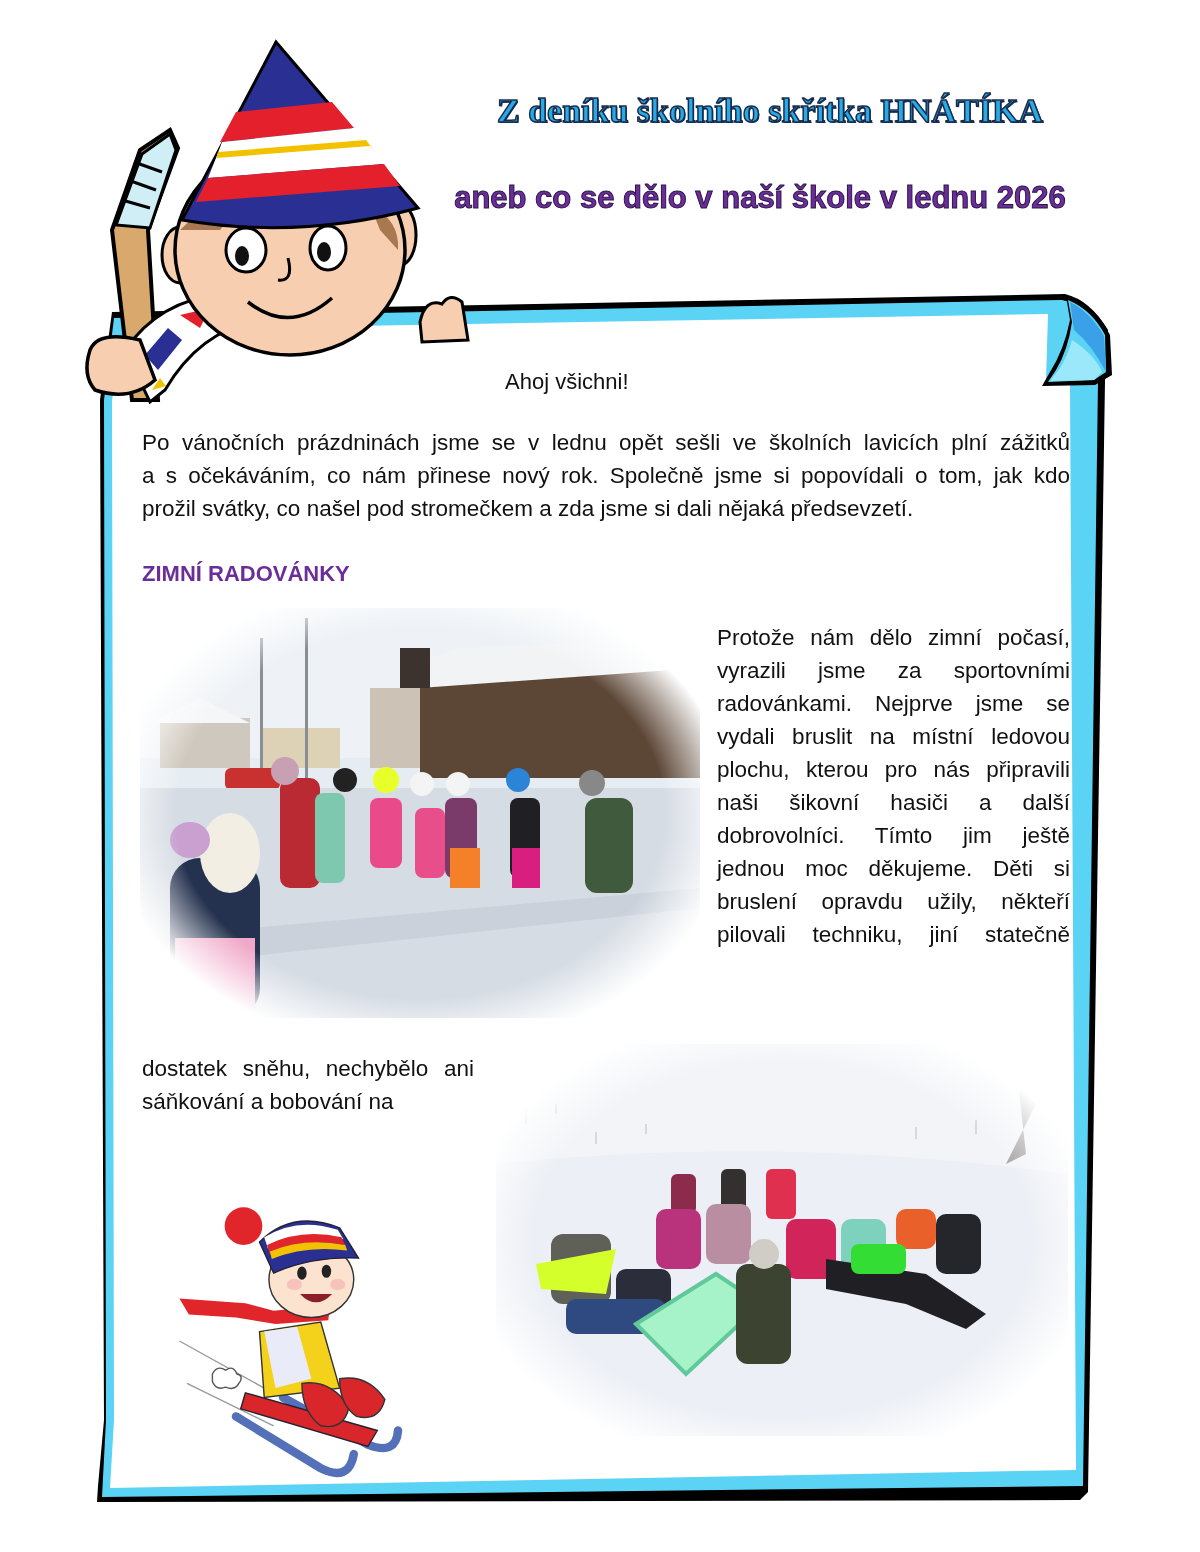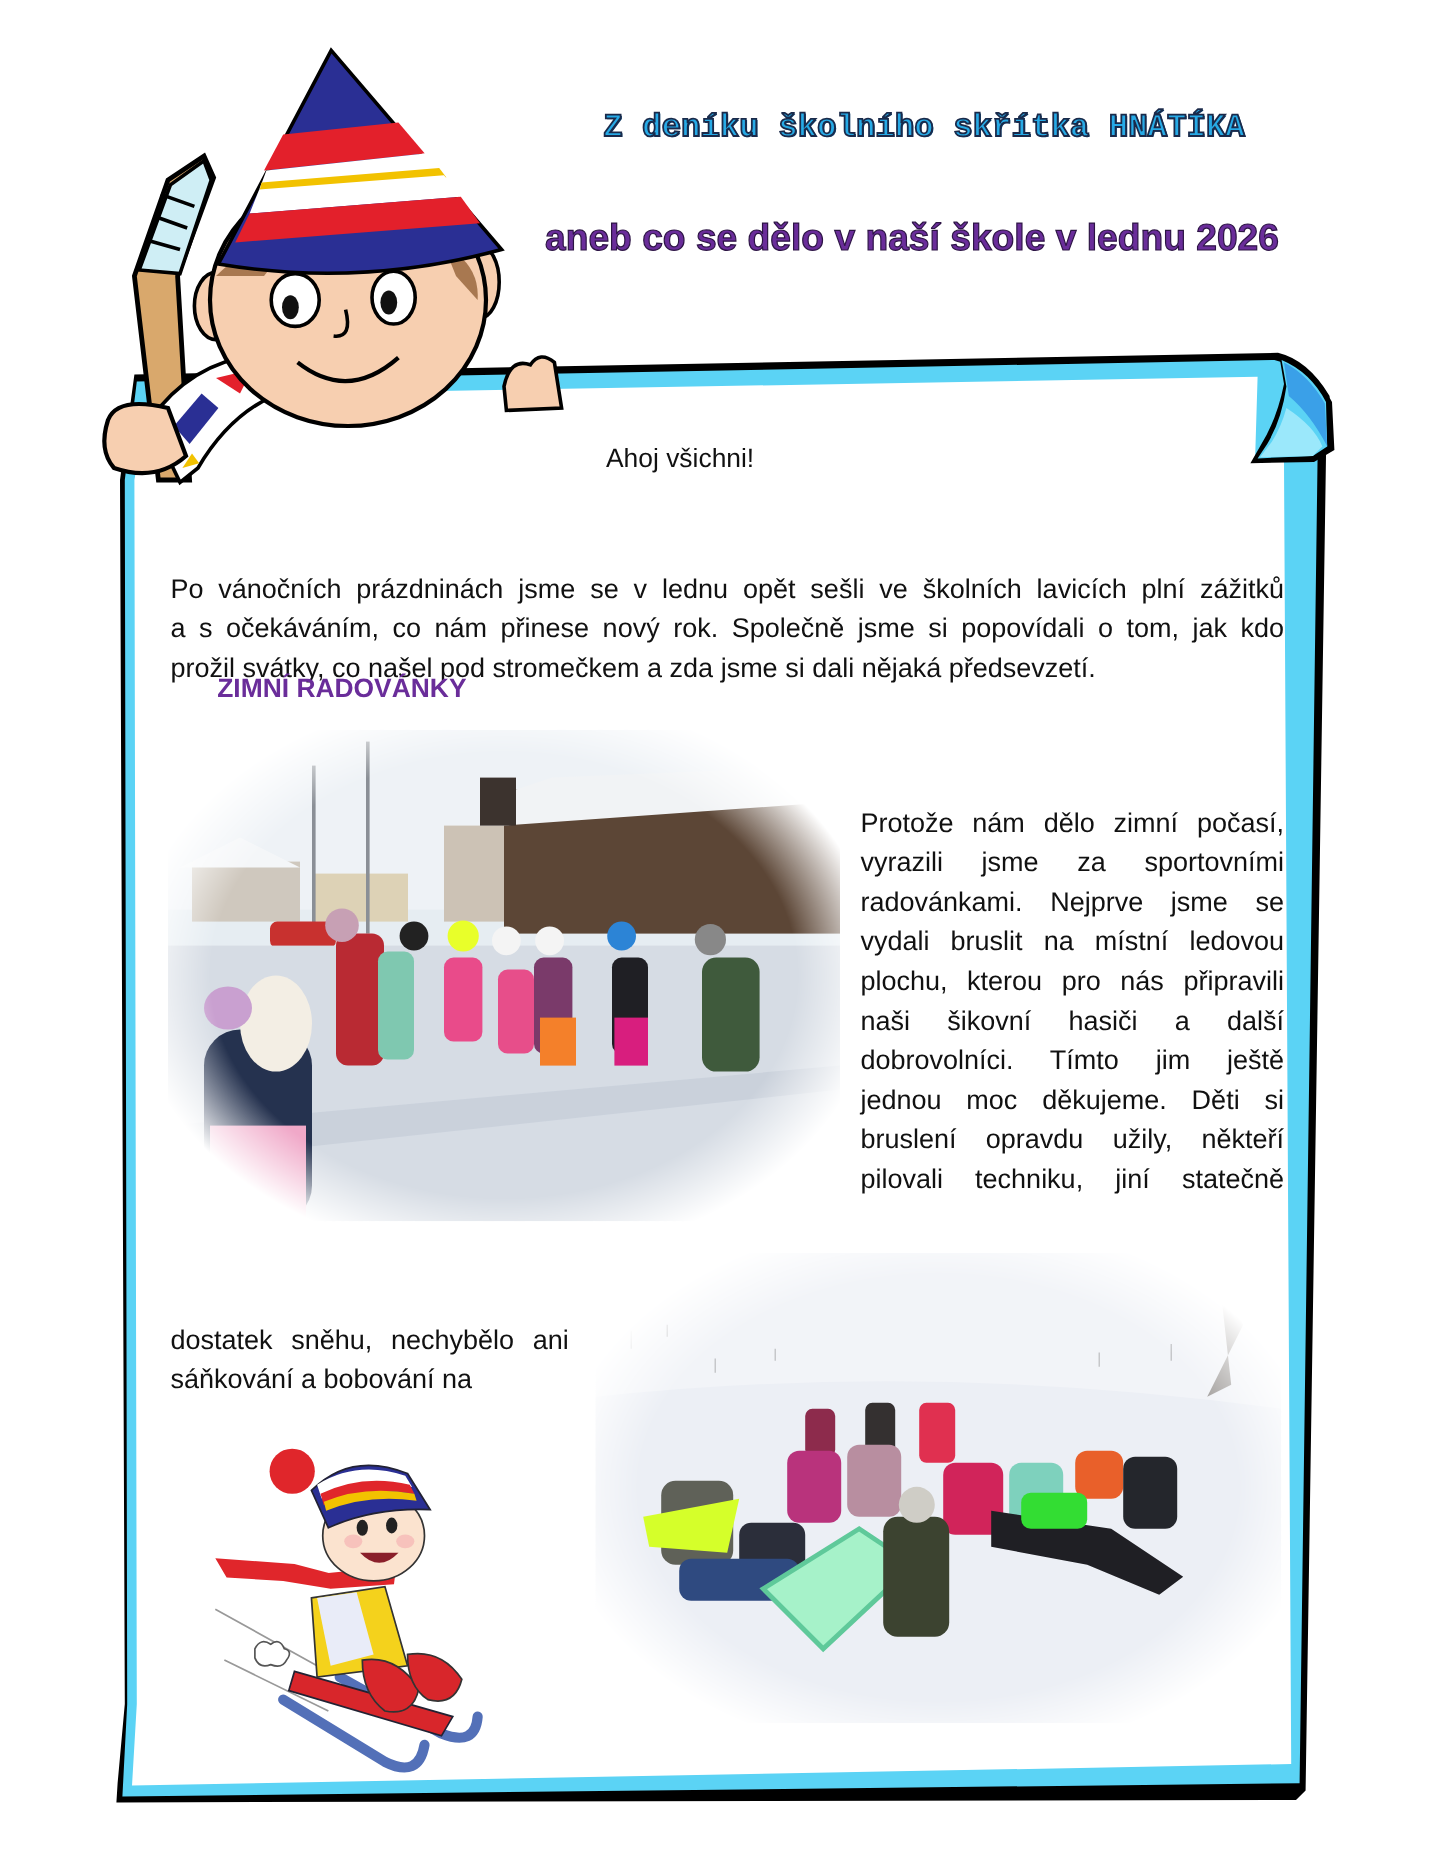--- a/index.html
+++ b/index.html
@@ -1,30 +1,30 @@
 <!DOCTYPE html>
 <html><head>
 <meta charset="utf-8">
 <style>
   html,body{margin:0;padding:0;background:#fff;}
   body{width:1200px;height:1552px;position:relative;overflow:hidden;font-family:"Liberation Sans",sans-serif;}
   .abs{position:absolute;}
   
   #frame{left:0;top:0;width:1200px;height:1552px;}
   
-  .title{left:400px;top:92px;width:740px;text-align:center;font-family:Liberation Mono, monospace;font-weight:bold;font-size:27px;color:#27aae6;letter-spacing:0px;
+  .title{left:400px;top:92px;width:740px;text-align:center;font-family:Liberation Serif, serif;font-weight:bold;font-size:34px;color:#27aae6;letter-spacing:0px;
     -webkit-text-stroke:1.5px #1a2a4a;text-shadow:1px 1px 0 #0b3a66;}
   .subtitle{left:420px;top:168px;width:680px;text-align:center;font-weight:bold;font-size:31px;color:#6a2d9a;margin-top:12px;
     -webkit-text-stroke:1px #2c1444;}
   .greeting{left:505px;top:369px;font-size:22px;color:#111;}
-  .para{font-size:22.5px;line-height:33px;color:#111;text-align:justify;margin-top:48px;}
+  .para{font-size:22.5px;line-height:33px;color:#111;text-align:justify;}
   #intro{left:142px;top:426px;width:928px;}
   #intro span{display:block;text-align-last:justify;}
   #intro span.last{text-align-last:left;}
-  .heading{left:142px;top:561px;font-size:22px;font-weight:bold;color:#6a2d9a;margin-left:39px;}
+  .heading{left:142px;top:561px;font-size:22px;font-weight:bold;color:#6a2d9a;}
   #skating-text{left:717px;top:621px;width:353px;}
   #skating-text span,#sled-text span{display:block;text-align-last:justify;}
   #skating-text span.last,#sled-text span.nj{text-align-last:left;}
   #sled-text{left:142px;top:1052px;width:332px;}
   
   .photo{overflow:hidden;
     -webkit-mask-image:radial-gradient(ellipse 56% 58% at 50% 50%, #000 78%, transparent 100%);
             mask-image:radial-gradient(ellipse 56% 58% at 50% 50%, #000 78%, transparent 100%);}
   #photo-skating{left:140px;top:608px;width:560px;height:410px;}
   #photo-sledding{left:496px;top:1044px;width:572px;height:392px;}

